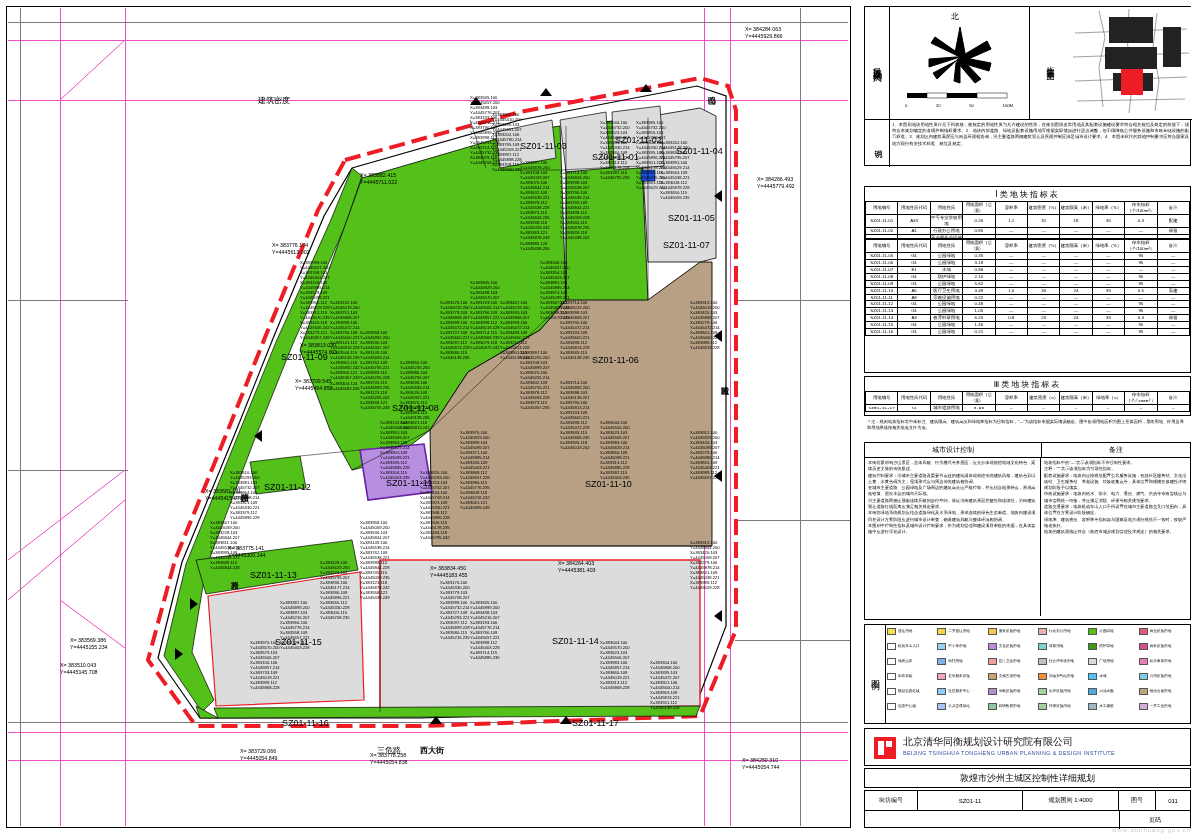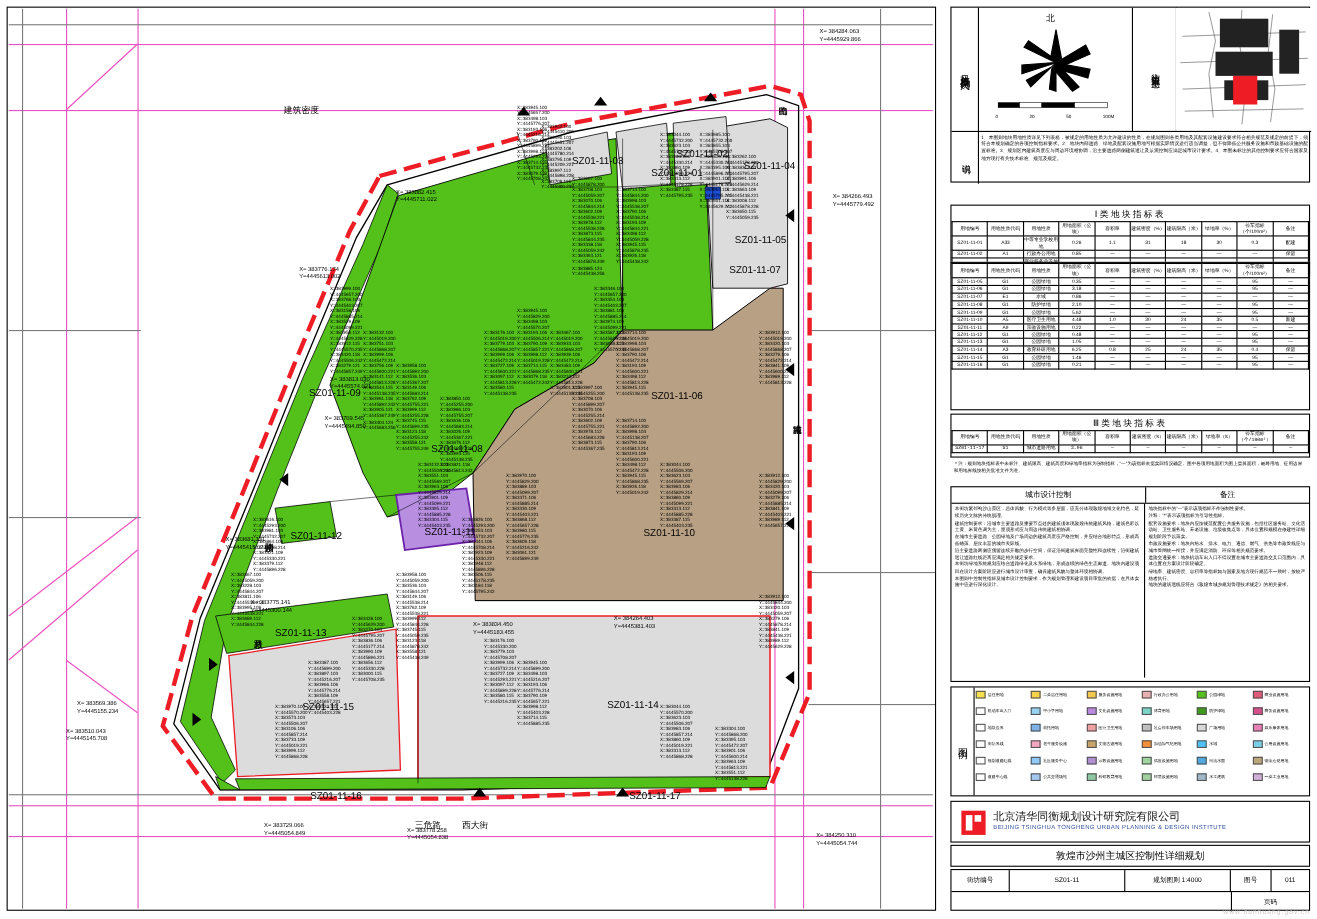--- a/index.html
+++ b/index.html
@@ -177,21 +177,21 @@
         <div class="coord" style="left: 742px; top: 757px;">X= 384250.310<br>Y=4445054.744</div>
       </div>
 
     <div id="roadname-layer">
         <div class="roadname" style="left: 258px; top: 95px;">建筑密度</div>
         <div class="roadname vert" style="left: 705px; top: 90px;">鸣山路</div>
         <div class="roadname vert" style="left: 718px; top: 380px;">古城南路</div>
         <div class="roadname vert" style="left: 238px; top: 487px;">沙州南路</div>
         <div class="roadname vert" style="left: 228px; top: 575px;">敦月路</div>
         <div class="roadname" style="left: 377px; top: 745px;">三危路</div>
-        <div class="roadname" style="left: 420px; top: 745px;">西大街</div>
+        <div class="roadname" style="left: 420px; top: 745px; font-weight: bold;">西大街</div>
       </div>
 
     <div id="tiny-layer">
         <div class="tinylbl" style="left: 470px; top: 95px;">X=383945.100<br>Y=4445657.200<br>X=383498.103<br>Y=4445776.207<br>X=383193.106<br>Y=4445216.214<br>X=383790.109<br>Y=4445899.221<br>X=383998.112<br>Y=4445293.228<br>X=383714.115<br>Y=4445732.235<br>X=383079.118<br>Y=4445708.242<br></div>
         <div class="tinylbl" style="left: 492px; top: 112px;">X=383942.100<br>Y=4445410.200<br>X=383490.103<br>Y=4445651.207<br>X=383202.106<br>Y=4445780.214<br>X=383795.109<br>Y=4445209.221<br>X=383997.112<br>Y=4445898.228<br>X=383708.115<br>Y=4445300.235<br></div>
         <div class="tinylbl" style="left: 520px; top: 160px;">X=383997.100<br>Y=4445878.200<br>X=383708.103<br>Y=4445059.207<br>X=383070.106<br>Y=4445844.214<br>X=383602.109<br>Y=4445538.221<br>X=383978.112<br>Y=4445538.228<br>X=383873.115<br>Y=4445844.235<br>X=383338.118<br>Y=4445059.242<br>X=383363.121<br>Y=4445878.249<br>X=383885.124<br>Y=4445438.256<br></div>
         <div class="tinylbl" style="left: 560px; top: 170px;">X=383714.100<br>Y=4445844.200<br>X=383998.103<br>Y=4445538.207<br>X=383790.106<br>Y=4445538.214<br>X=383193.109<br>Y=4445844.221<br>X=383498.112<br>Y=4445059.228<br>X=383945.115<br>Y=4445878.235<br>X=383926.118<br>Y=4445438.242<br></div>
         <div class="tinylbl" style="left: 600px; top: 120px;">X=383044.100<br>Y=4445732.200<br>X=383623.103<br>Y=4445708.207<br>X=383983.106<br>Y=4445330.214<br>X=383860.109<br>Y=4445896.221<br>X=383313.112<br>Y=4445178.228<br>X=383387.115<br>Y=4445795.235<br></div>
         <div class="tinylbl" style="left: 636px; top: 120px;">X=383985.100<br>Y=4445732.200<br>X=383855.103<br>Y=4445708.207<br>X=383304.106<br>Y=4445330.214<br>X=383395.109<br>Y=4445896.221<br>X=383901.112<br>Y=4445178.228<br>X=383963.115<br>Y=4445795.235<br>X=383551.118<br>Y=4445629.242<br></div>
         <div class="tinylbl" style="left: 660px; top: 140px;">X=383262.100<br>Y=4445178.200<br>X=383831.103<br>Y=4445795.207<br>X=383991.106<br>Y=4445629.214<br>X=383663.109<br>Y=4445438.221<br>X=383008.112<br>Y=4445878.228<br>X=383650.115<br>Y=4445059.235<br></div>

